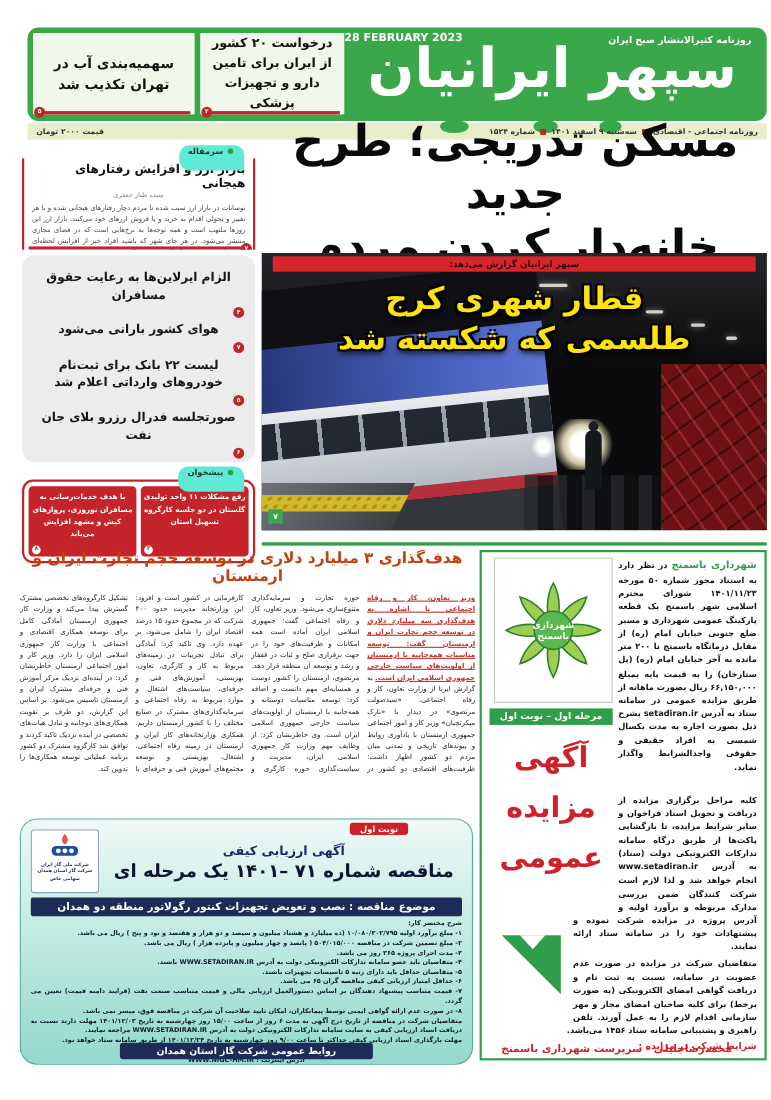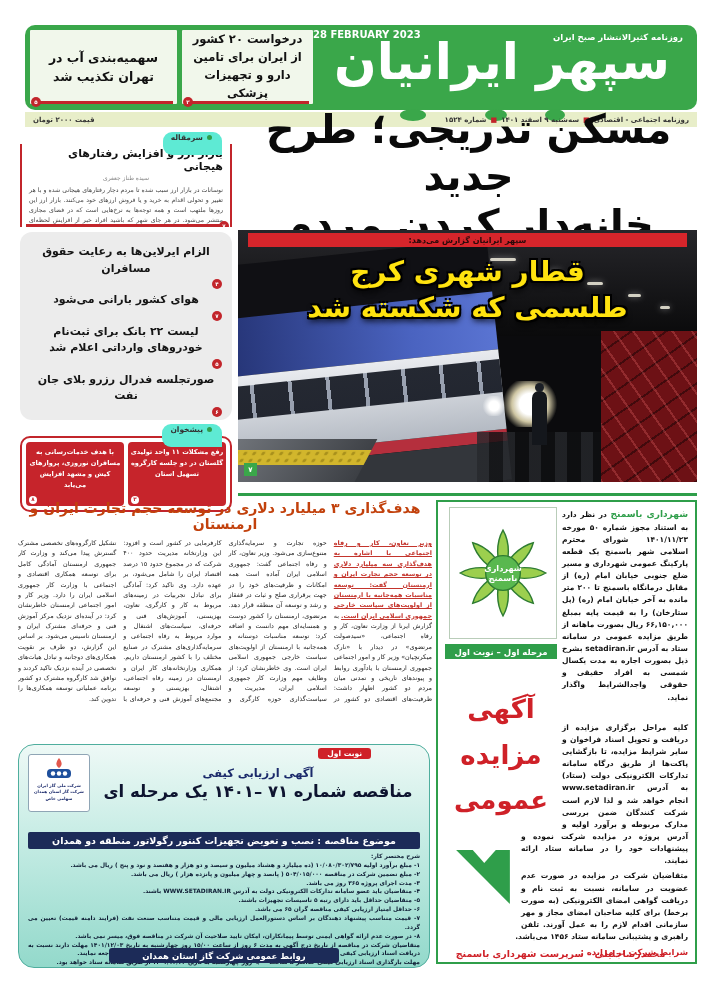--- a/index.html
+++ b/index.html
@@ -116,42 +116,42 @@
   .ar-body{column-count:4;column-gap:7px;font-size:6.4px;line-height:1.62;text-align:justify;color:#222;height:208px;}
   .ar-lead{color:#c4342c;text-decoration:underline;font-weight:bold;}
 
   
   .auction{left:436px;top:500px;width:261px;height:464px;background:#fff;border:2.5px solid #2f9e4a;
            box-sizing:border-box;padding:5px 7px 18px;overflow:hidden;}
   .rail{float:left;width:112px;height:318px;margin-right:5px;margin-bottom:2px;}
   .mun-logo{width:108px;height:132px;border:1px solid #b9cdb9;box-sizing:border-box;padding:2px;}
   .stagebar{margin-top:5px;height:15px;background:#2f9e4a;color:#fff;font-size:8.5px;font-weight:bold;
             display:flex;align-items:center;justify-content:center;}
-  .bigred{margin-top:28px;text-align:center;color:#cf2128;font-weight:bold;font-size:26px;line-height:1.75;}
+  .bigred{margin-top:8px;text-align:center;color:#cf2128;font-weight:bold;font-size:26px;line-height:1.75;}
   .arrow-wrap{float:left;clear:left;width:76px;height:100px;display:flex;align-items:center;justify-content:center;}
   .auc-text{font-size:7.5px;font-weight:bold;line-height:1.62;text-align:justify;color:#121212;}
   .auc-org{color:#2f9e4a;font-size:9px;}
   .auc-h{color:#cf2128;font-size:8.5px;font-weight:bold;margin-top:3px;}
   .auc-sign{position:absolute;bottom:3px;left:0;right:12px;text-align:center;color:#cf2128;
             font-size:9.5px;font-weight:bold;}
 
   
   .tender{left:18px;top:744px;width:412px;height:224px;border-radius:16px;border:1.5px solid #4fae9e;
           background:linear-gradient(180deg,#eef9f6 0%,#c3ebe3 45%,#93d9cb 100%);
           box-sizing:border-box;padding:5px 9px 20px;overflow:hidden;}
   .t-tab{position:absolute;top:3px;right:58px;background:#cf2128;color:#fff;font-size:7.5px;
          font-weight:bold;padding:1px 9px;border-radius:3px;}
   .t-header{display:flex;align-items:center;gap:6px;margin-top:4px;}
   .t-titles{flex:1;text-align:center;}
   .t-title1{font-size:11.5px;font-weight:bold;color:#1b2a6b;}
   .t-title2{font-size:16.5px;font-weight:bold;color:#0e1430;margin-top:2px;letter-spacing:-.5px;}
   .t-logo{width:62px;height:58px;background:#fff;border:1px solid #8fa5b5;border-radius:3px;
           display:flex;flex-direction:column;align-items:center;padding:2px;box-sizing:border-box;}
   .t-logo-line{font-size:4.2px;font-weight:bold;color:#1b2a6b;line-height:1.5;}
-  .t-subject{margin-top:20px;background:#1c2b58;color:#fff;font-size:9.5px;font-weight:bold;
+  .t-subject{margin-top:4px;background:#1c2b58;color:#fff;font-size:9.5px;font-weight:bold;
              text-align:center;padding:3px 14px;border-radius:2px;}
   .t-body{margin-top:3px;font-size:5.9px;font-weight:bold;color:#0d1b33;line-height:1.5;text-align:justify;}
   .t-ctr{text-align:center;}
   .t-footer{position:absolute;bottom:4px;left:90px;right:90px;background:#1c2b58;color:#fff;
             font-size:8.5px;font-weight:bold;text-align:center;padding:2.5px 0;border-radius:3px;}
 </style>
 </head>
 <body>
 
 <div class="page">

